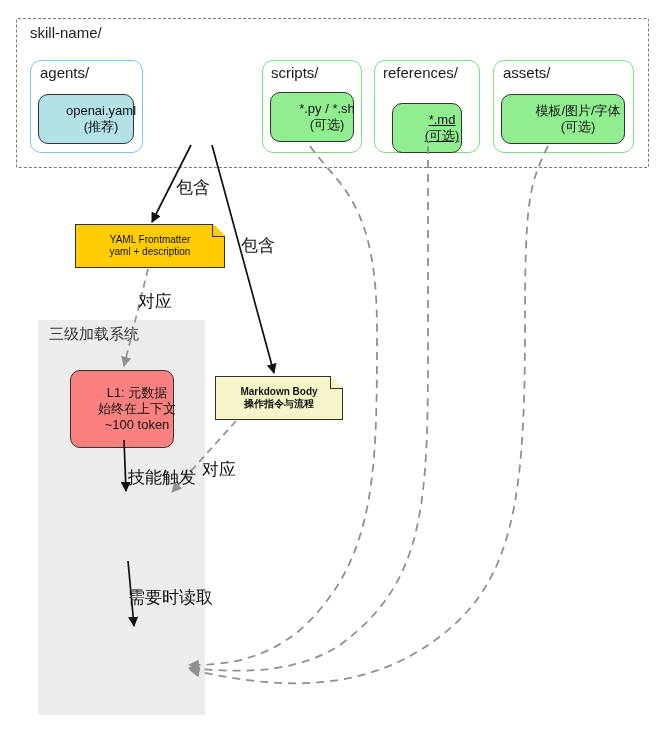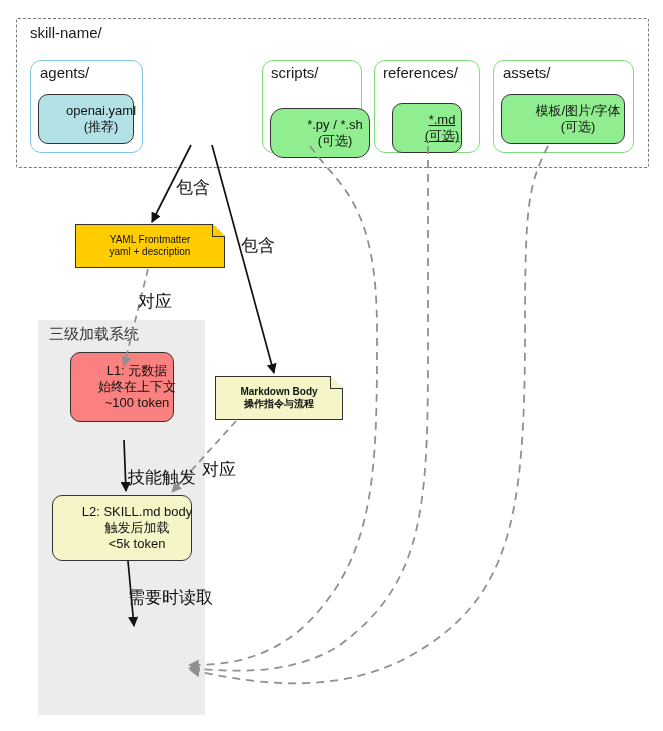--- a/index.html
+++ b/index.html
@@ -82,21 +82,21 @@
   <div class="solid-group blue" style="left:30px;top:60px;width:113px;height:93px;"></div>
   <div class="group-title" style="left:40px;top:64px;">agents/</div>
   <div class="node cyan" style="left:38px;top:94px;width:96px;height:50px;">
     <span class="ln">openai.yaml</span>
     <span class="ln">(推荐)</span>
   </div>
 
 
   <div class="solid-group" style="left:262px;top:60px;width:100px;height:93px;"></div>
   <div class="group-title" style="left:271px;top:64px;">scripts/</div>
-  <div class="node green" style="left:270px;top:108px;width:100px;height:50px;border-radius:13px;">
+  <div class="node green" style="left:270px;top:92px;width:84px;height:50px;">
     <span class="ln">*.py / *.sh</span>
     <span class="ln">(可选)</span>
   </div>
 
   <div class="solid-group" style="left:374px;top:60px;width:106px;height:93px;"></div>
   <div class="group-title" style="left:383px;top:64px;">references/</div>
   <div class="node green" style="left:392px;top:103px;width:70px;height:50px;text-decoration:underline;">
     <span class="ln">*.md</span>
     <span class="ln">(可选)</span>
   </div>
@@ -116,31 +116,26 @@
     <span class="ln">YAML Frontmatter</span>
     <span class="ln">yaml + description</span>
   </div>
 
   <div class="note cream" style="left:215px;top:376px;width:128px;height:44px;font-weight:bold;">
     <span class="fold"></span>
     <span class="ln">Markdown Body</span>
     <span class="ln">操作指令与流程</span>
   </div>
 
-  <div class="node red" style="left:70px;top:352px;width:104px;height:70px;">
+  <div class="node red" style="left:70px;top:370px;width:104px;height:78px;">
     <span class="ln">L1: 元数据</span>
     <span class="ln">始终在上下文</span>
     <span class="ln">~100 token</span>
   </div>
 
-  <div class="node" style="left:52px;top:495px;width:140px;height:66px;background:#f5f5c8;">
-    <span class="ln">L2: SKILL.md body</span>
-    <span class="ln">触发后加载</span>
-    <span class="ln">&lt;5k token</span>
-  </div>
 
 
   <svg id="wires" viewBox="0 0 663 731">
     <defs>
       <marker id="ah-dark" viewBox="0 0 10 10" refX="9" refY="5" markerWidth="6" markerHeight="6" orient="auto-start-reverse">
         <path d="M0,0 L10,5 L0,10 z" fill="#111111"></path>
       </marker>
       <marker id="ah-gray" viewBox="0 0 10 10" refX="9" refY="5" markerWidth="6" markerHeight="6" orient="auto-start-reverse">
         <path d="M0,0 L10,5 L0,10 z" fill="#909090"></path>
       </marker>

